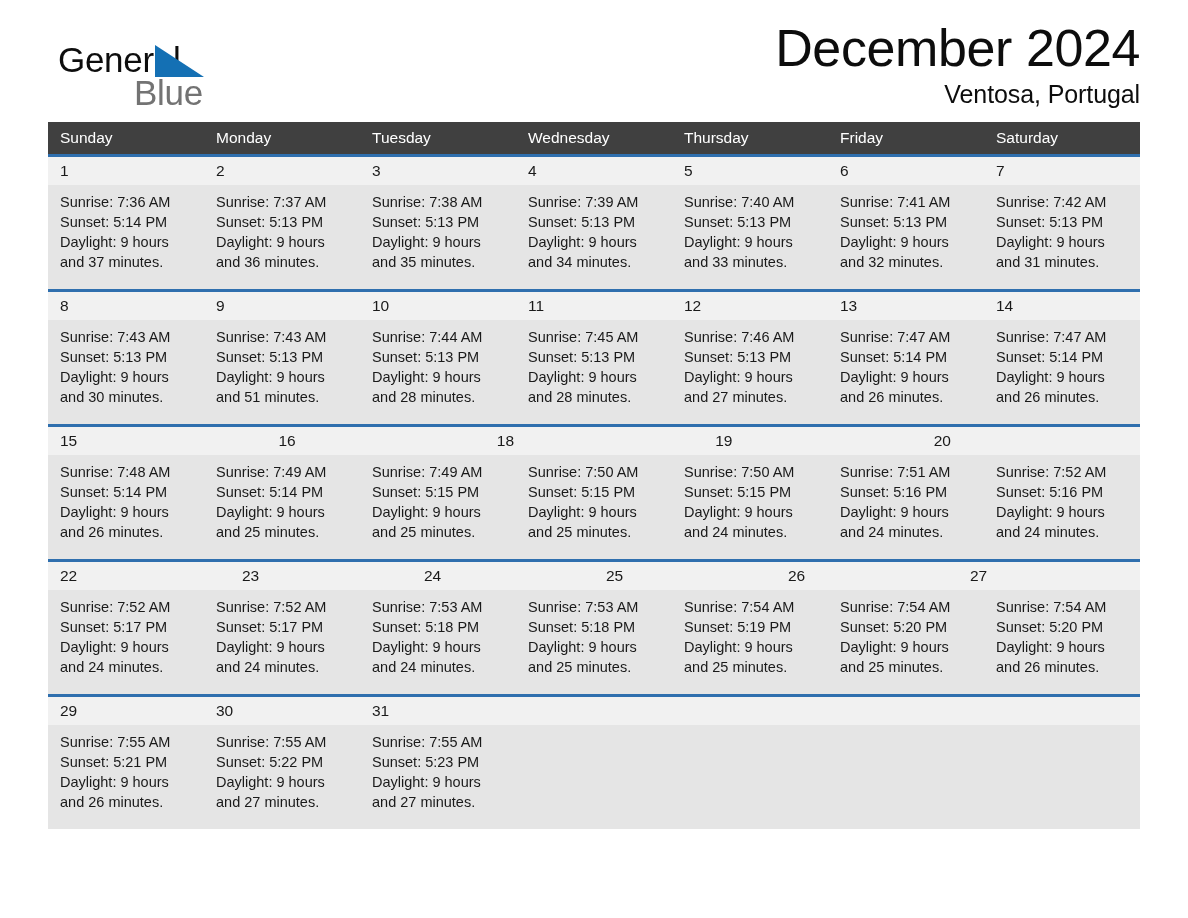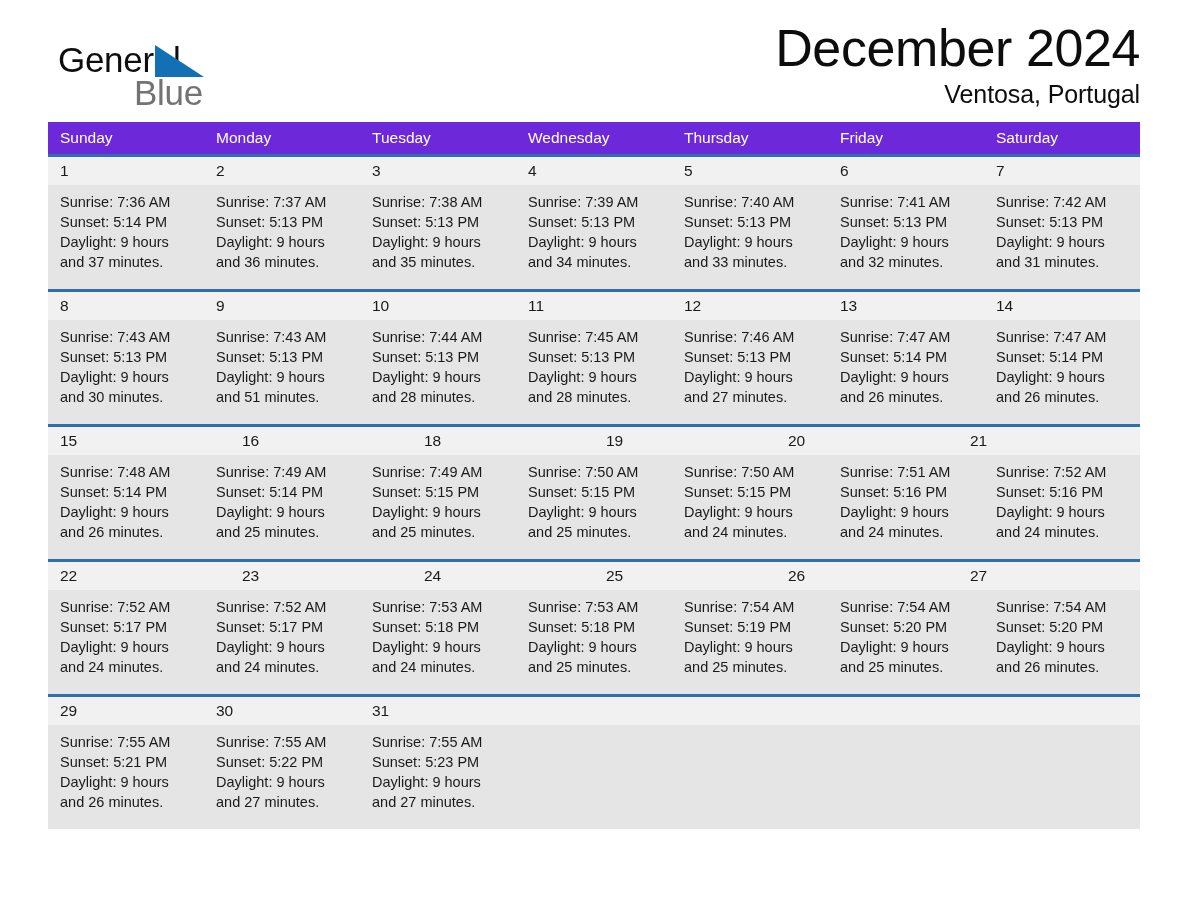--- a/index.html
+++ b/index.html
@@ -84,21 +84,21 @@
     letter-spacing: -0.1px;
   }
 
   
   .calendar {
     width: 1092px;
     margin-top: 12px;
   }
   .weekday-row {
     display: flex;
-    background: #6d28d9;
+    background: #404040;
     height: 32px;
   }
   .weekday {
     flex: 1 1 0;
     min-width: 0;
     color: #ffffff;
     font-size: 15.5px;
     line-height: 32px;
     padding-left: 12px;
     box-sizing: border-box;
@@ -285,21 +285,20 @@
       </div>
     </div>
 
     <div class="week">
       <div class="daynum-row">
         <div class="daynum">15</div>
         <div class="daynum">16</div>
         <div class="daynum">18</div>
         <div class="daynum">19</div>
         <div class="daynum">20</div>
-        <div class="daynum">21</div>
       </div>
       <div class="detail-row">
         <div class="detail">
           <div>Sunrise: 7:48 AM</div>
           <div>Sunset: 5:14 PM</div>
           <div>Daylight: 9 hours</div>
           <div>and 26 minutes.</div>
         </div>
         <div class="detail">
           <div>Sunrise: 7:49 AM</div>

